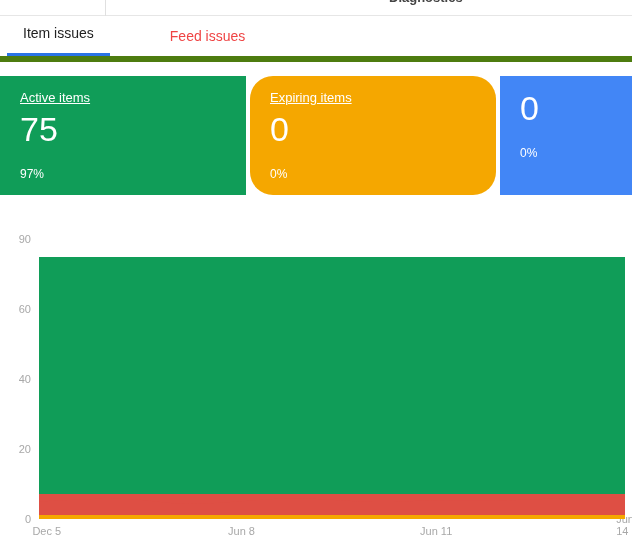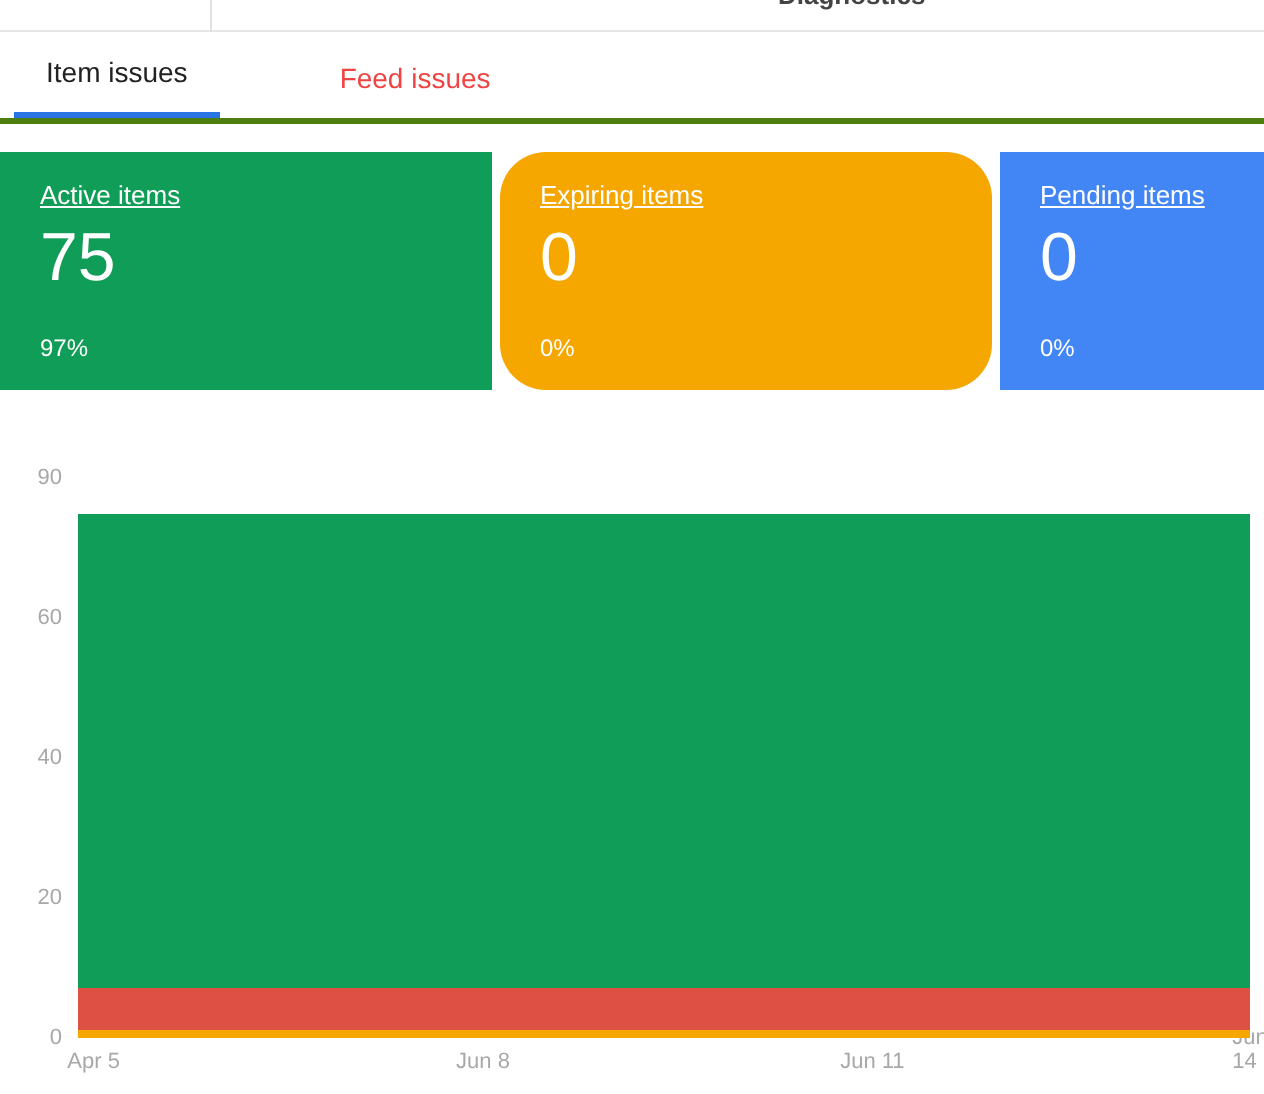--- a/index.html
+++ b/index.html
@@ -29,21 +29,21 @@
     color: #444;
     font-weight: 600;
     position: absolute;
     left: 389px;
     top: -10px;
   }
   .tabs {
     display: flex;
     align-items: flex-end;
     padding-left: 7px;
-    border-bottom: 3px solid #4d7c0f;
+    border-bottom: 6px solid #4d7c0f;
     height: 46px;
   }
   .tab {
     font-size: 14px;
     color: #ef4444;
     padding: 14px 16px 12px 16px;
     cursor: pointer;
     margin-right: 44px;
   }
   .tab.active {
@@ -130,36 +130,35 @@
     <div class="card-label">Active items</div>
     <div class="card-value">75</div>
     <div class="card-pct">97%</div>
   </div>
   <div class="card orange">
     <div class="card-label">Expiring items</div>
     <div class="card-value">0</div>
     <div class="card-pct">0%</div>
   </div>
   <div class="card blue">
-    <div class="card-label">Pending items</div>
     <div class="card-value">0</div>
     <div class="card-pct">0%</div>
   </div>
 </div>
 
 <div class="chart-wrap">
   <div class="chart-area">
 
     <div class="y-tick" style="top:0%">90</div>
     <div class="y-tick" style="top:25%">60</div>
     <div class="y-tick" style="top:50%">40</div>
     <div class="y-tick" style="top:75%">20</div>
     <div class="y-tick" style="top:100%">0</div>
 
-    <div class="x-tick" style="left:2%">Apr 5</div>
+    <div class="x-tick" style="left:2%">Dec 5</div>
     <div class="x-tick" style="left:35%">Jun 8</div>
     <div class="x-tick" style="left:68%">Jun 11</div>
     <div class="x-tick" style="left:100%">Jun 14</div>
 
     <div class="plot">
 
       <div class="layer layer-green" style="height:93.75%;"></div>
       <div class="layer layer-red" style="height:9%;">
         <svg viewBox="0 0 100 10" preserveAspectRatio="none">
           <path d="M0,3 C8,2 14,1 20,3 C26,5 33,3 40,2 C48,1 55,4 62,3 C70,2 78,3 86,2 C92,1 96,2 100,1 L100,10 L0,10 Z" fill="#de4f44"></path>

